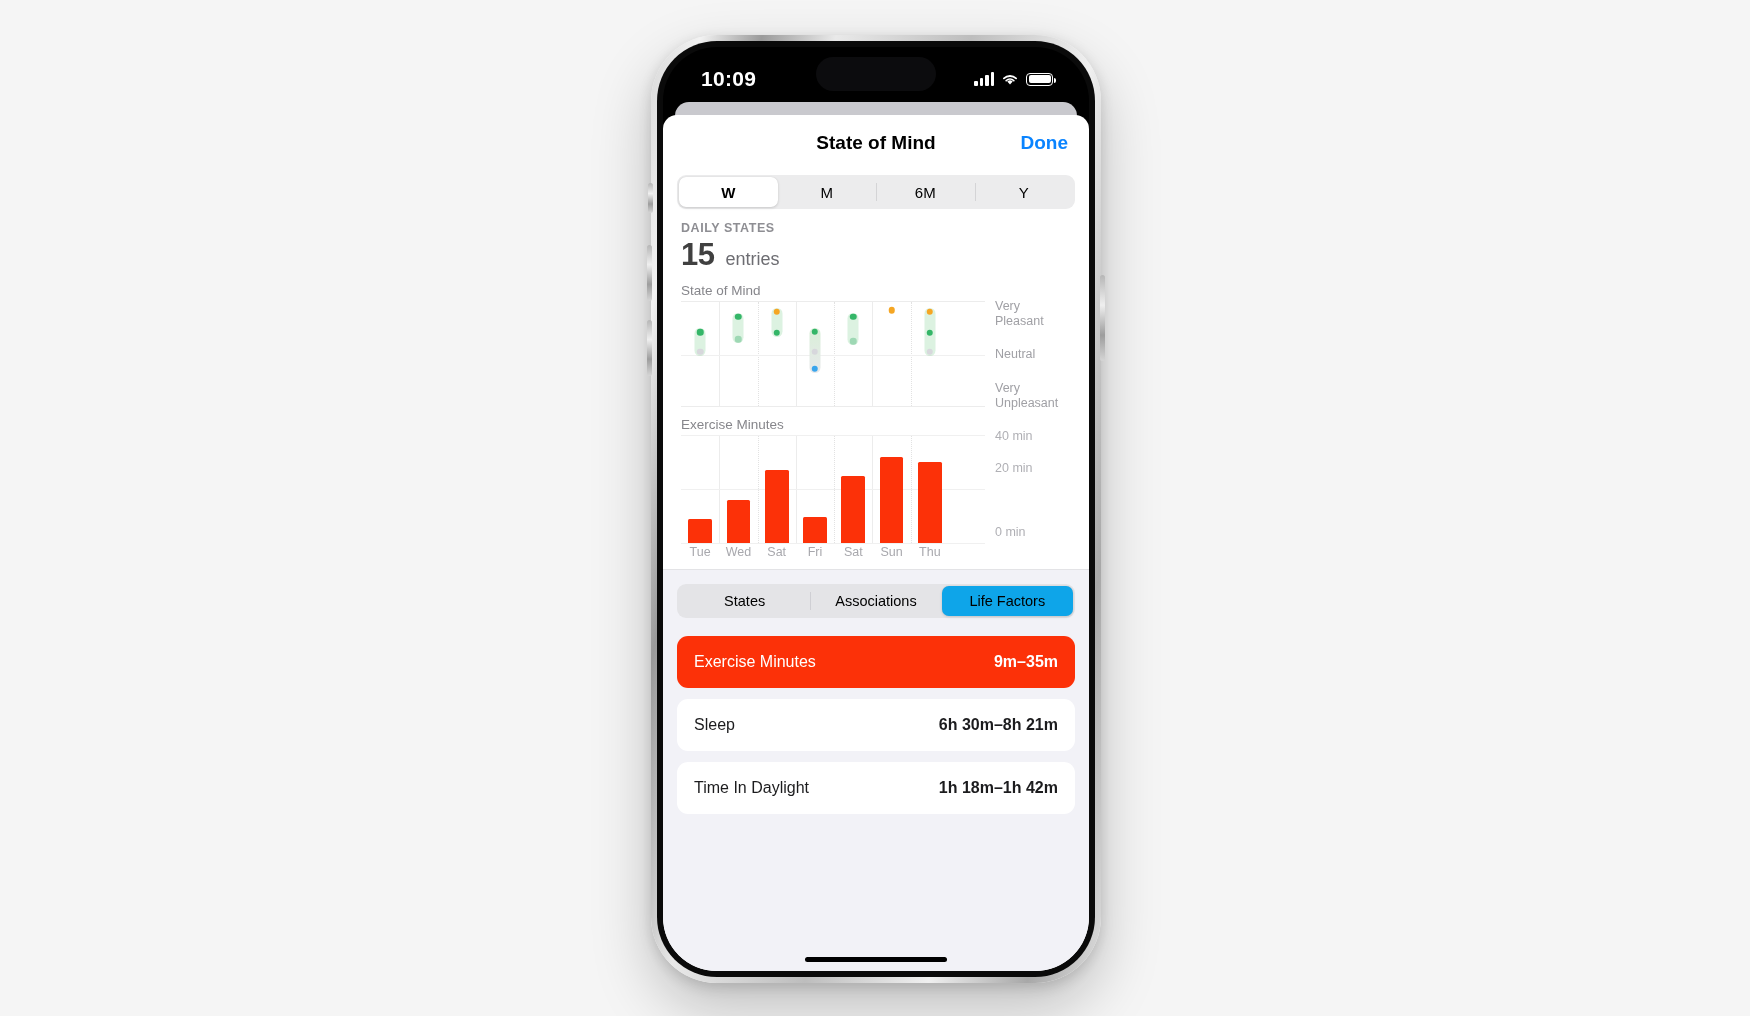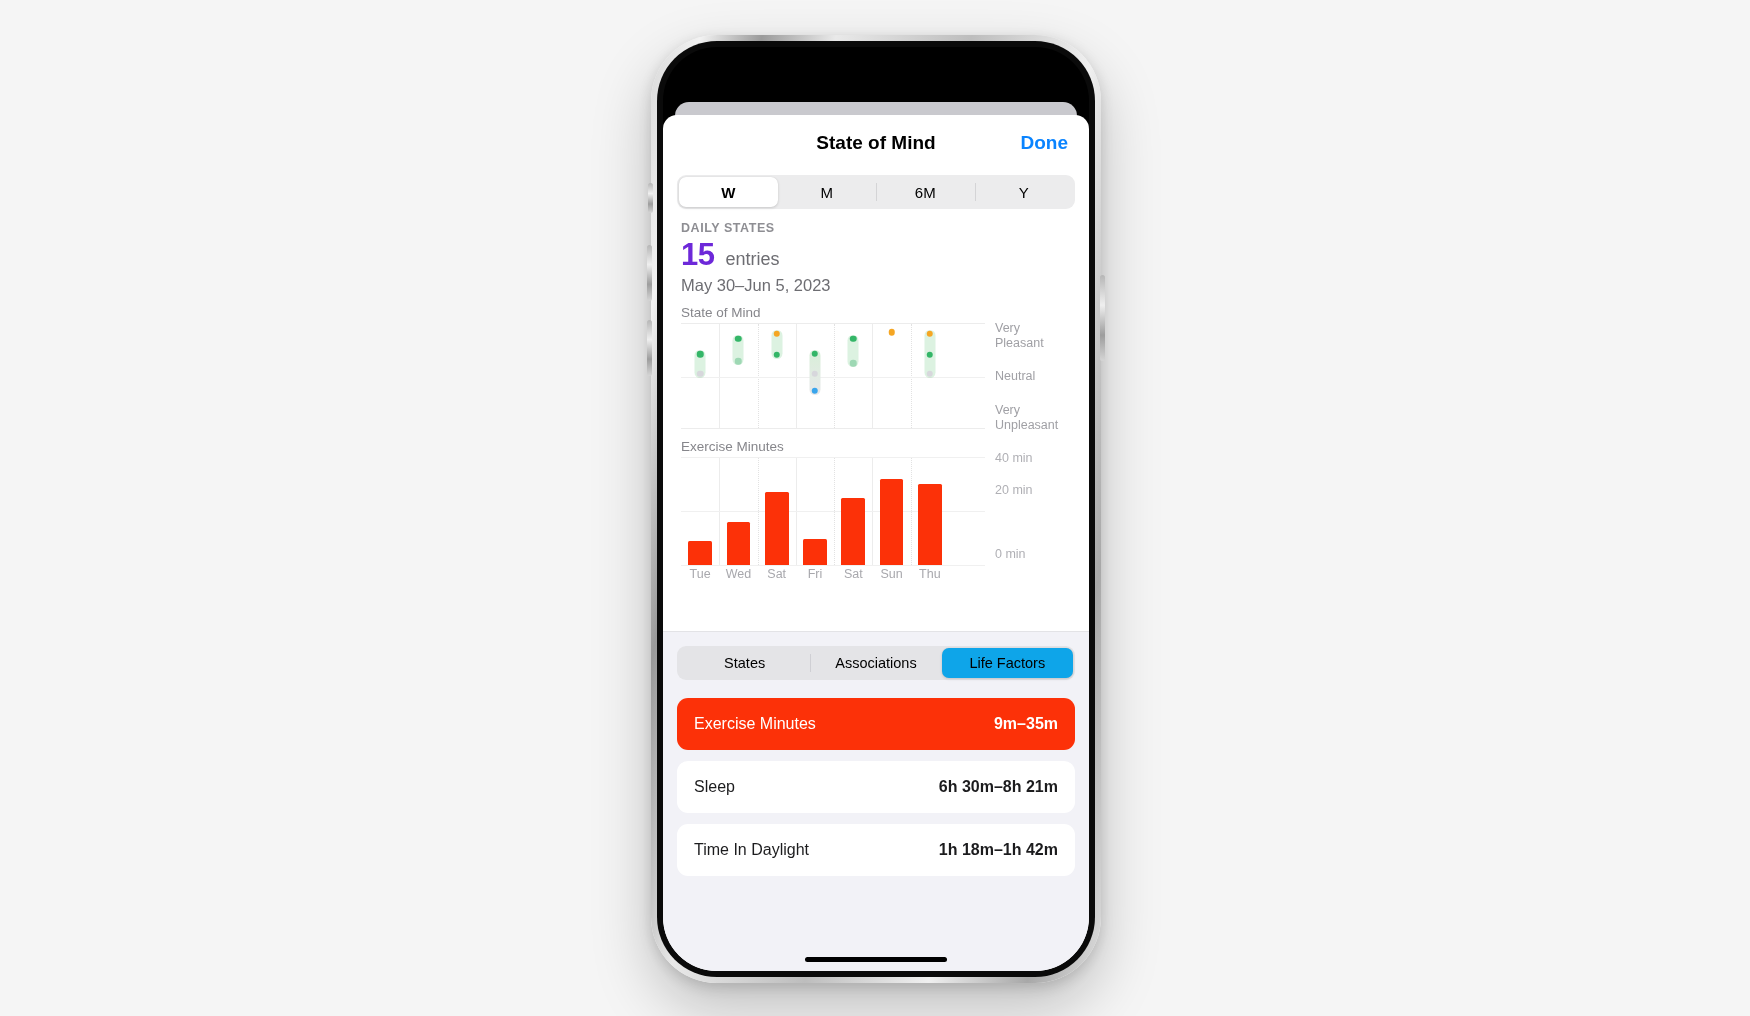--- a/index.html
+++ b/index.html
@@ -136,21 +136,21 @@
   #range-seg .seg.active::before,
   #range-seg .seg.active + .seg::before { background: transparent; }
 
   
   #summary { padding: 12px 18px 0 18px; flex: none; }
   #summary-label {
     font-size: 12.5px; font-weight: 600; letter-spacing: .55px;
     color: #8e8e93;
   }
   #summary-value { margin-top: 2px; display: flex; align-items: baseline; }
-  #summary-num { font-size: 31px; font-weight: 700; color: #6d28d9; letter-spacing: -.5px; text-align: center; }
+  #summary-num { font-size: 31px; font-weight: 700; color: #404040; letter-spacing: -.5px; text-align: center; }
   #summary-unit { font-size: 18px; color: #6d6d72; margin-left: 11px; }
   #summary-range { margin-top: 3px; font-size: 16.5px; color: #6d6d72; }
 
   
   #charts { padding: 0 18px 10px 18px; flex: none; }
   .chart-title { font-size: 13.5px; color: #86868b; margin: 10px 0 3px 0; }
 
   
   #som-wrap { display: flex; }
   #som-plot {
@@ -206,21 +206,20 @@
   }
   #ex-days .pad { width: 86px; }
 
   
   #lower {
     flex: 1;
     background: #f2f2f7;
     border-top: 1px solid #e3e3e6;
     padding: 14px 14px 0 14px;
     overflow: hidden;
-    margin-top: 40px;
   }
   #factor-seg {
     height: 34px; background: #e4e4e7;
     border-radius: 9px; display: flex; align-items: center;
     padding: 2px;
   }
   #factor-seg .seg {
     flex: 1; height: 30px; position: relative; cursor: pointer;
     display: flex; align-items: center; justify-content: center;
     font-size: 14.5px; color: #000; border-radius: 7px;
@@ -260,20 +259,42 @@
 <div id="stage">
   <div id="phone">
     <div class="btn-side" id="btn-mute"></div>
     <div class="btn-side" id="btn-volup"></div>
     <div class="btn-side" id="btn-voldown"></div>
     <div class="btn-side" id="btn-power"></div>
 
     <div id="phone-inner">
       <div id="screen">
 
+        <div id="statusbar">
+          <div id="clock">10:09</div>
+          <div id="dynamic-island"></div>
+          <div id="status-right">
+            <span class="bars">
+              <i></i>
+                <i></i>
+                <i></i>
+                <i></i>
+            </span>
+            <span style="display:inline-block;width:18px;height:14px;">
+              <svg width="18" height="14" viewBox="0 0 18 14">
+                <path d="M9 12.6 L6.3 9.4 a4.3 4.3 0 0 1 5.4 0 Z" fill="#fff"></path>
+                <path d="M2.9 6.4 a9 9 0 0 1 12.2 0" stroke="#fff" stroke-width="1.8" fill="none" stroke-linecap="round"></path>
+                <path d="M5.2 8.6 a5.8 5.8 0 0 1 7.6 0" stroke="#fff" stroke-width="1.7" fill="none" stroke-linecap="round"></path>
+              </svg>
+            </span>
+            <span class="batt">
+                <b></b>
+              </span>
+          </div>
+        </div>
 
         <div id="sheet-back"></div>
         <div id="sheet">
 
           <div id="navbar">
             <div id="nav-title">State of Mind</div>
             <div id="nav-done">Done</div>
           </div>
 
           <div id="body">
@@ -284,21 +305,20 @@
               <div class="seg">6M</div>
               <div class="seg">Y</div>
             </div>
 
             <div id="summary">
               <div id="summary-label">DAILY STATES</div>
               <div id="summary-value">
                 <span id="summary-num">15</span>
                 <span id="summary-unit">entries</span>
               </div>
-              <div id="summary-range">May 30–Jun 5, 2023</div>
             </div>
 
             <div id="charts">
 
               <div class="chart-title">State of Mind</div>
               <div id="som-wrap">
                 <div id="som-plot">
                     <div class="vgrid" style="left: 38.2857px;"></div>
                     <div class="vgrid dotted" style="left: 76.5714px;"></div>
                     <div class="vgrid" style="left: 114.857px;"></div>

